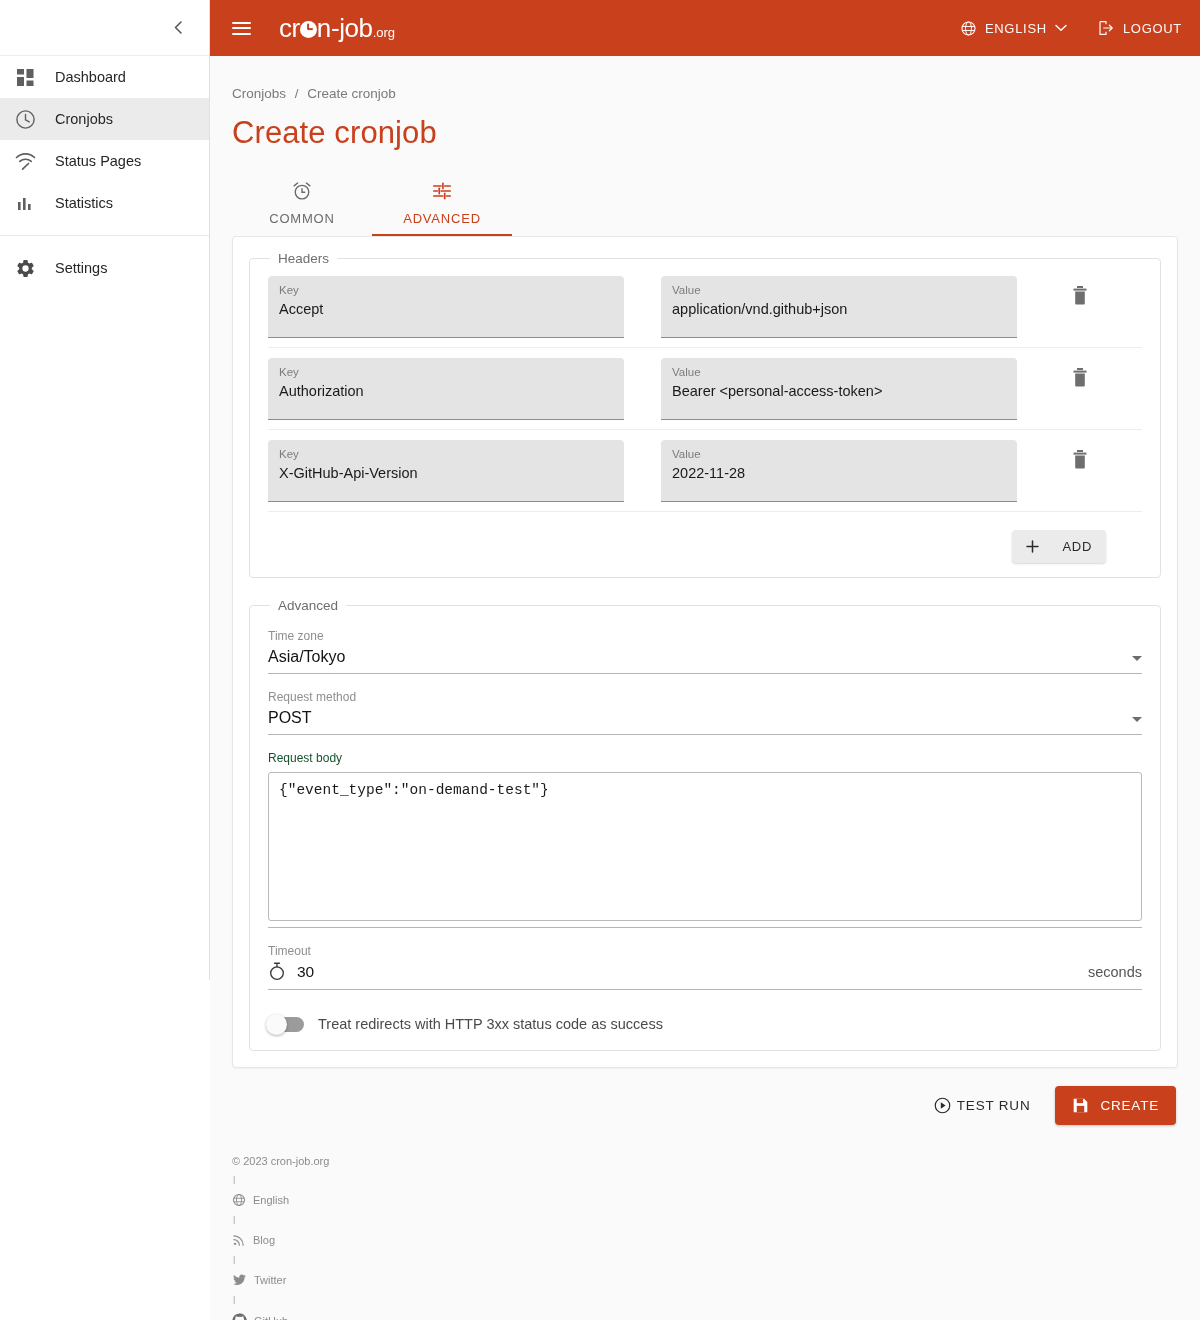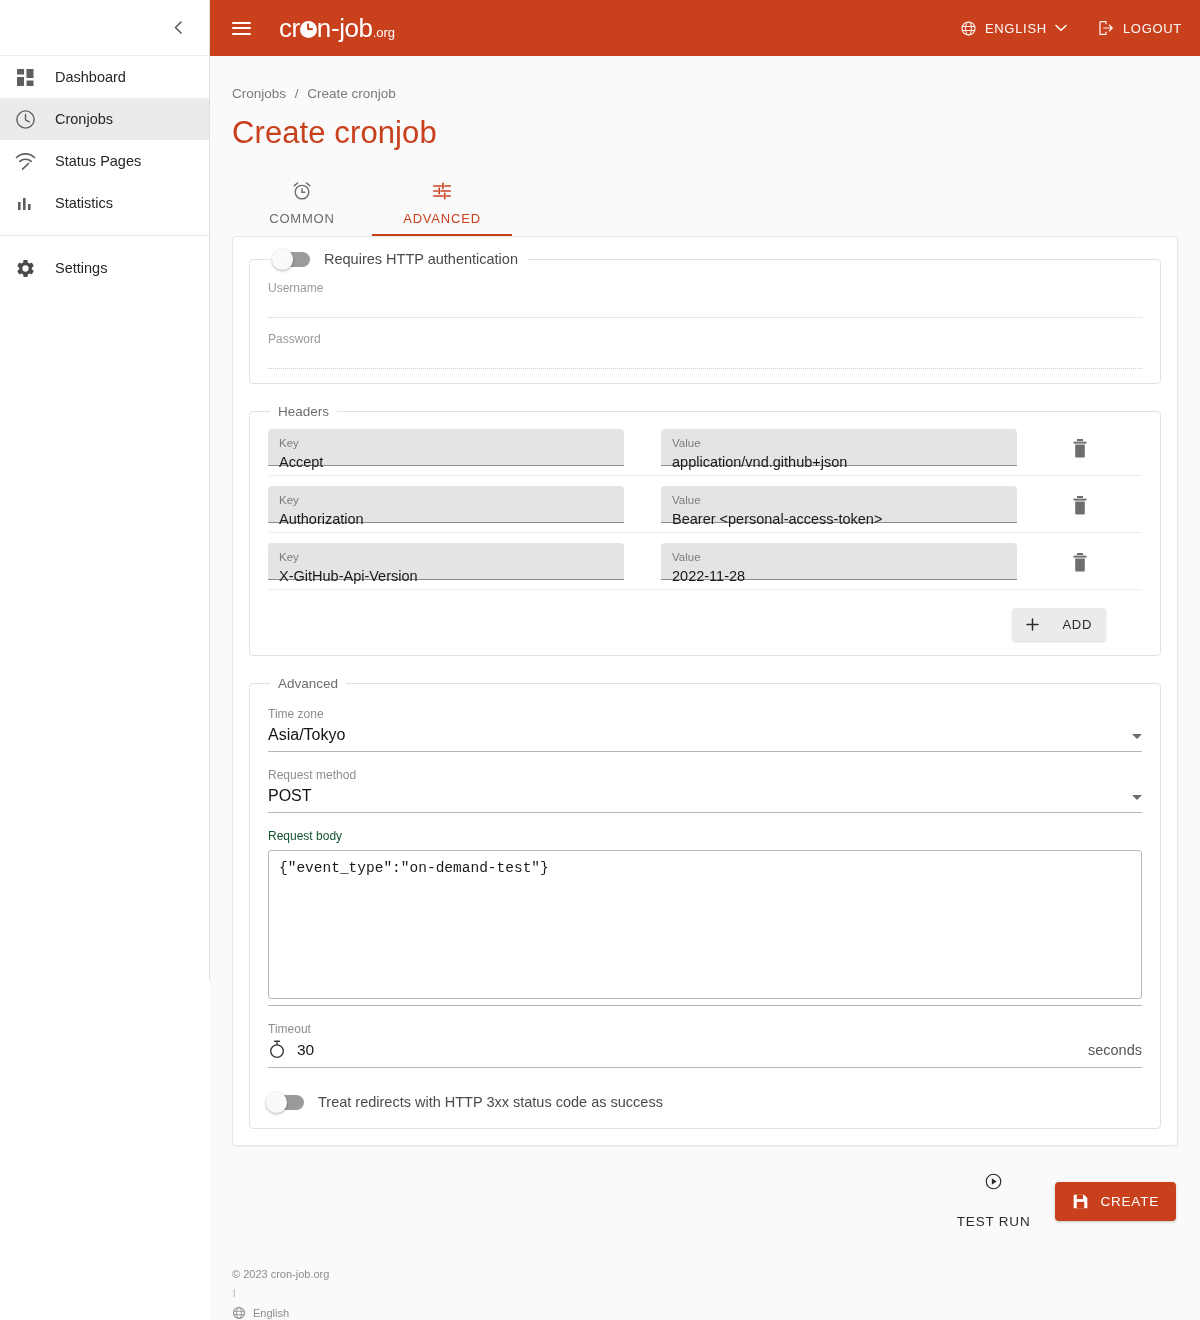--- a/index.html
+++ b/index.html
@@ -163,21 +163,21 @@
     display: flex; align-items: flex-start;
     padding: 10px 0 9px 0;
     border-bottom: 1px solid #ededed;
   }
   .hrow:last-of-type { border-bottom: 1px solid #ededed; }
   .filled {
     background: #e4e4e4;
     border-radius: 4px 4px 0 0;
     border-bottom: 1.5px solid #8d8d8d;
     padding: 7px 11px 5px 11px;
-    height: 37px;
+    height: 62px;
   }
   .filled .flabel { font-size: 11.5px; color: #7c7c7c; line-height: 14px; }
   .filled .fvalue { font-size: 14.5px; color: #1a1a1a; line-height: 20px; margin-top: 2px; }
   .hkey { flex: 0 0 356px; margin-right: 37px; }
   .hval { flex: 0 0 356px; }
   .hdel {
     flex: 1 1 auto; display: flex; align-items: center; justify-content: center;
     padding-top: 10px; cursor: pointer; color: #6e6e6e;
   }
   .addrow { display: flex; justify-content: flex-end; padding-top: 18px; padding-right: 36px; }
@@ -233,24 +233,24 @@
   .tosuffix { font-size: 14.5px; color: #555; }
 
   .bottom-toggle { padding-top: 26px; padding-bottom: 4px; }
 
   
   .actions {
     display: flex; align-items: center; justify-content: flex-end;
     gap: 17px; padding: 18px 2px 0 0;
   }
   .btn-test {
-    display: flex; align-items: center; gap: 24px;
+    display: flex; align-items: center; gap: 6px;
     background: transparent; border: none; cursor: pointer;
     font-size: 13.5px; letter-spacing: 0.8px; color: #2a2a2a;
-    padding: 9px 8px; font-family: "Liberation Sans", sans-serif; flex-direction: column;
+    padding: 9px 8px; font-family: "Liberation Sans", sans-serif;
   }
   .btn-create {
     display: flex; align-items: center; gap: 11px;
     background: #c9401d; border: none; border-radius: 4px;
     color: #fff; font-size: 13.5px; letter-spacing: 0.8px;
     padding: 11px 17px; cursor: pointer;
     box-shadow: 0 1px 3px rgba(0,0,0,.22);
     font-family: "Liberation Sans", sans-serif;
   }
 
@@ -393,40 +393,20 @@
             <path d="M9 9.1 V14.9" stroke="#c9401d" stroke-width="1.8" stroke-linecap="round"></path>
             <path d="M3 17.5 H13 M17 17.5 H21" stroke="#c9401d" stroke-width="1.8" stroke-linecap="round"></path>
             <path d="M15 14.6 V20.4" stroke="#c9401d" stroke-width="1.8" stroke-linecap="round"></path>
           </svg>
           <span>ADVANCED</span>
         </div>
       </div>
 
       <section class="card">
 
-        <fieldset class="group auth">
-          <legend>
-            <span class="toggle-row">
-              <span class="toggle">
-                <span class="knob"></span>
-              </span>
-              <span class="toggle-label">Requires HTTP authentication</span>
-            </span>
-          </legend>
-          <div class="ufield">
-            <div class="flabel">Username</div>
-            <div class="fvalue"></div>
-            <div class="fline"></div>
-          </div>
-          <div class="ufield">
-            <div class="flabel">Password</div>
-            <div class="fvalue"></div>
-            <div class="fline"></div>
-          </div>
-        </fieldset>
 
         <fieldset class="group">
           <legend>Headers</legend>
 
           <div class="hrow">
             <div class="hkey filled">
               <div class="flabel">Key</div>
               <div class="fvalue">Accept</div>
             </div>
             <div class="hval filled">

